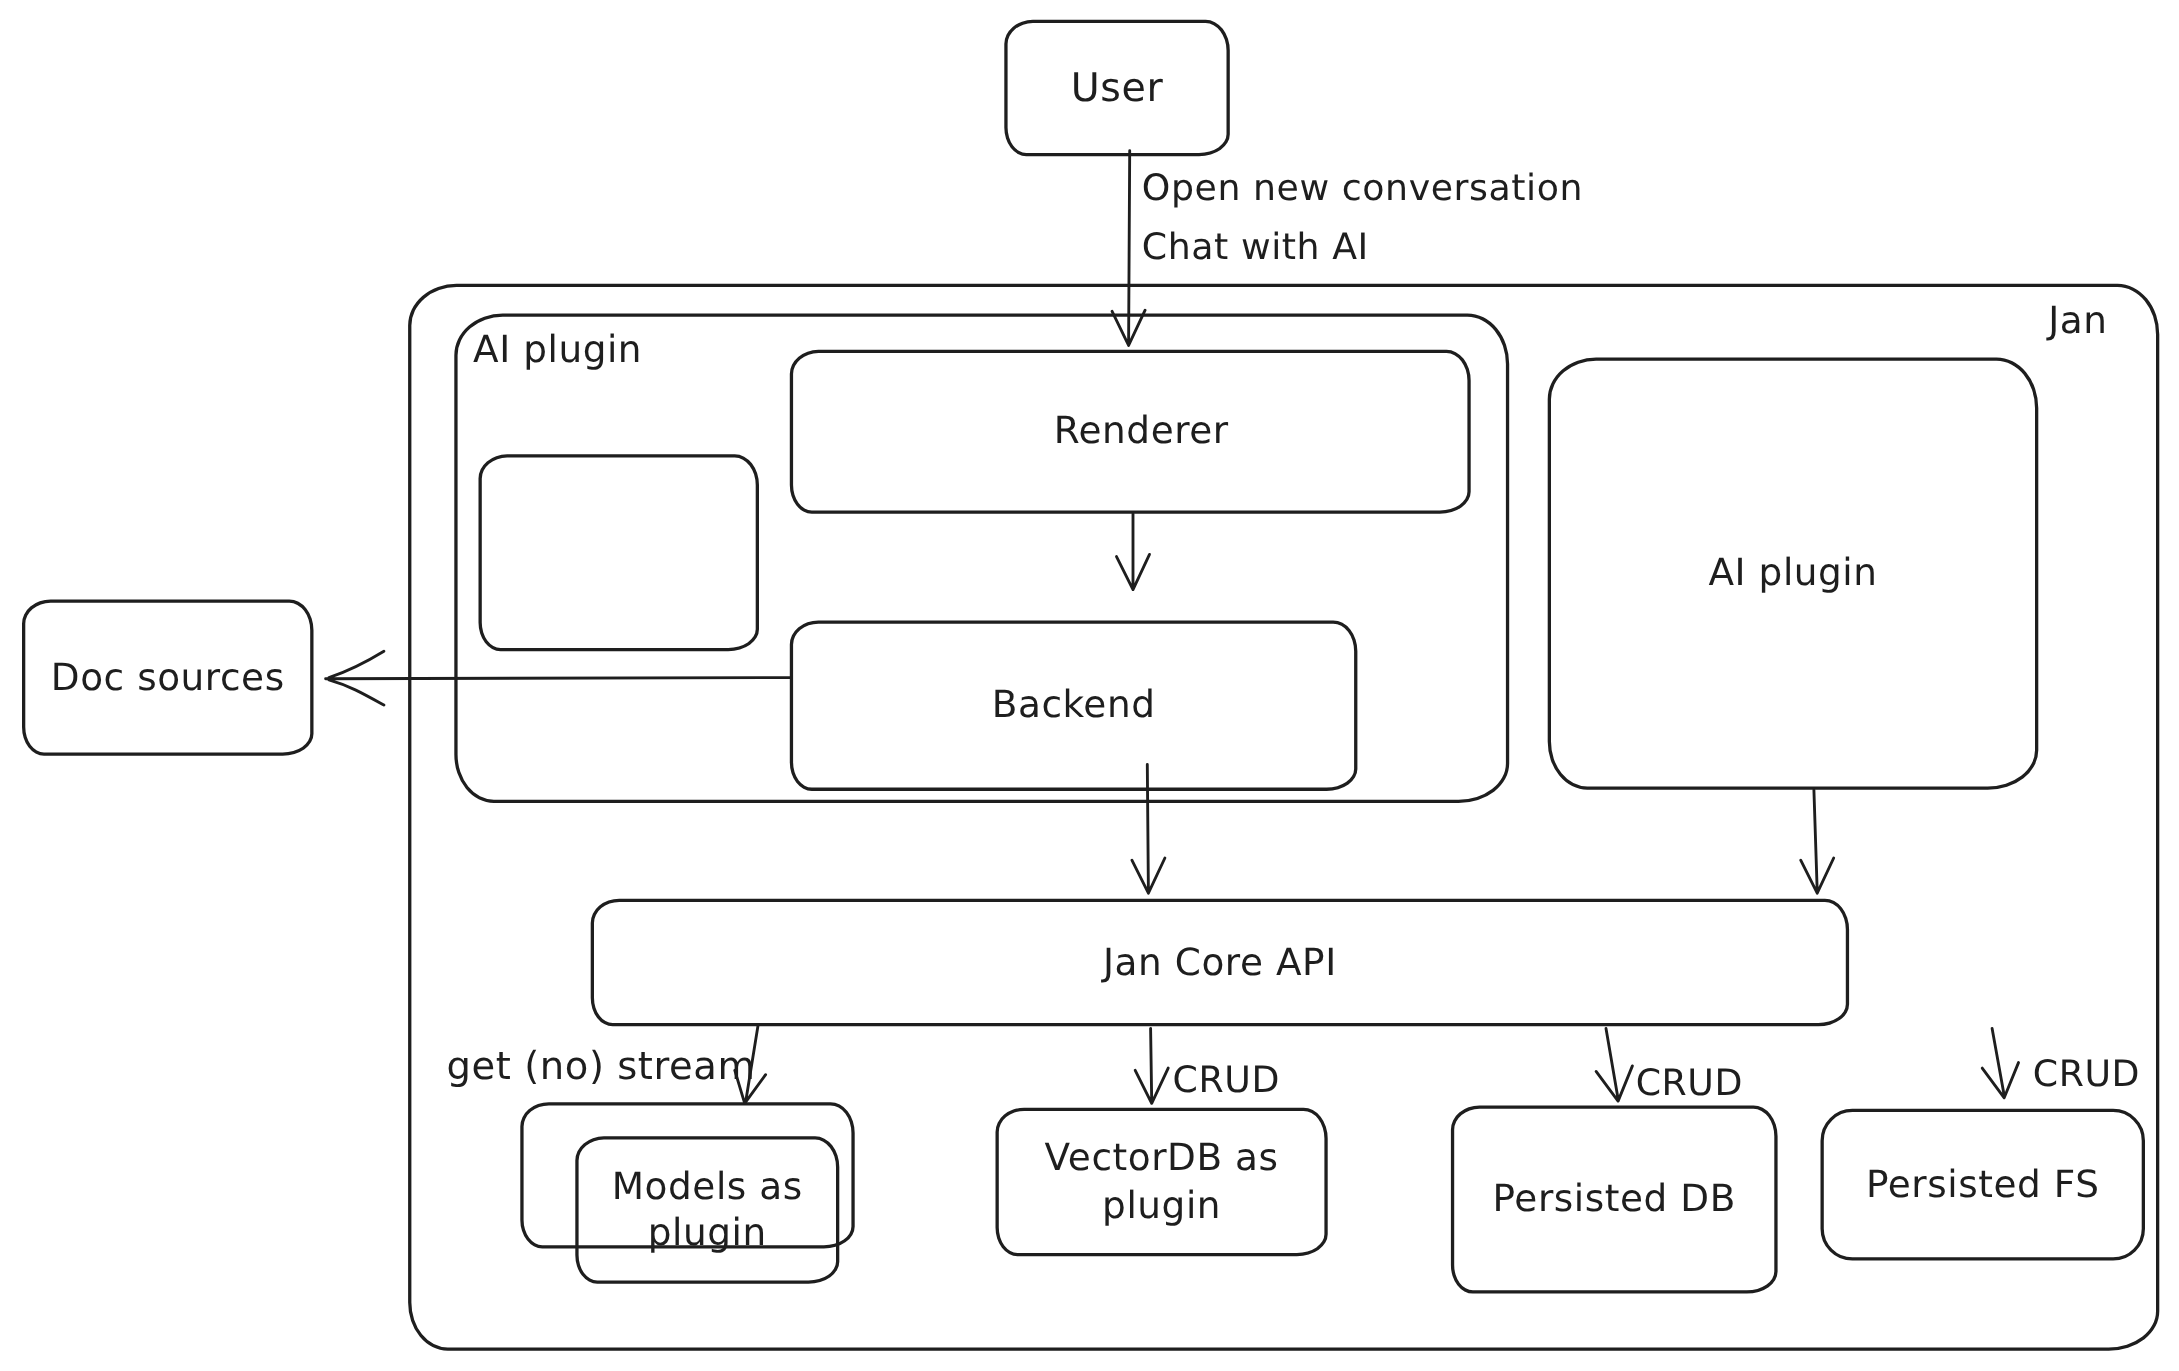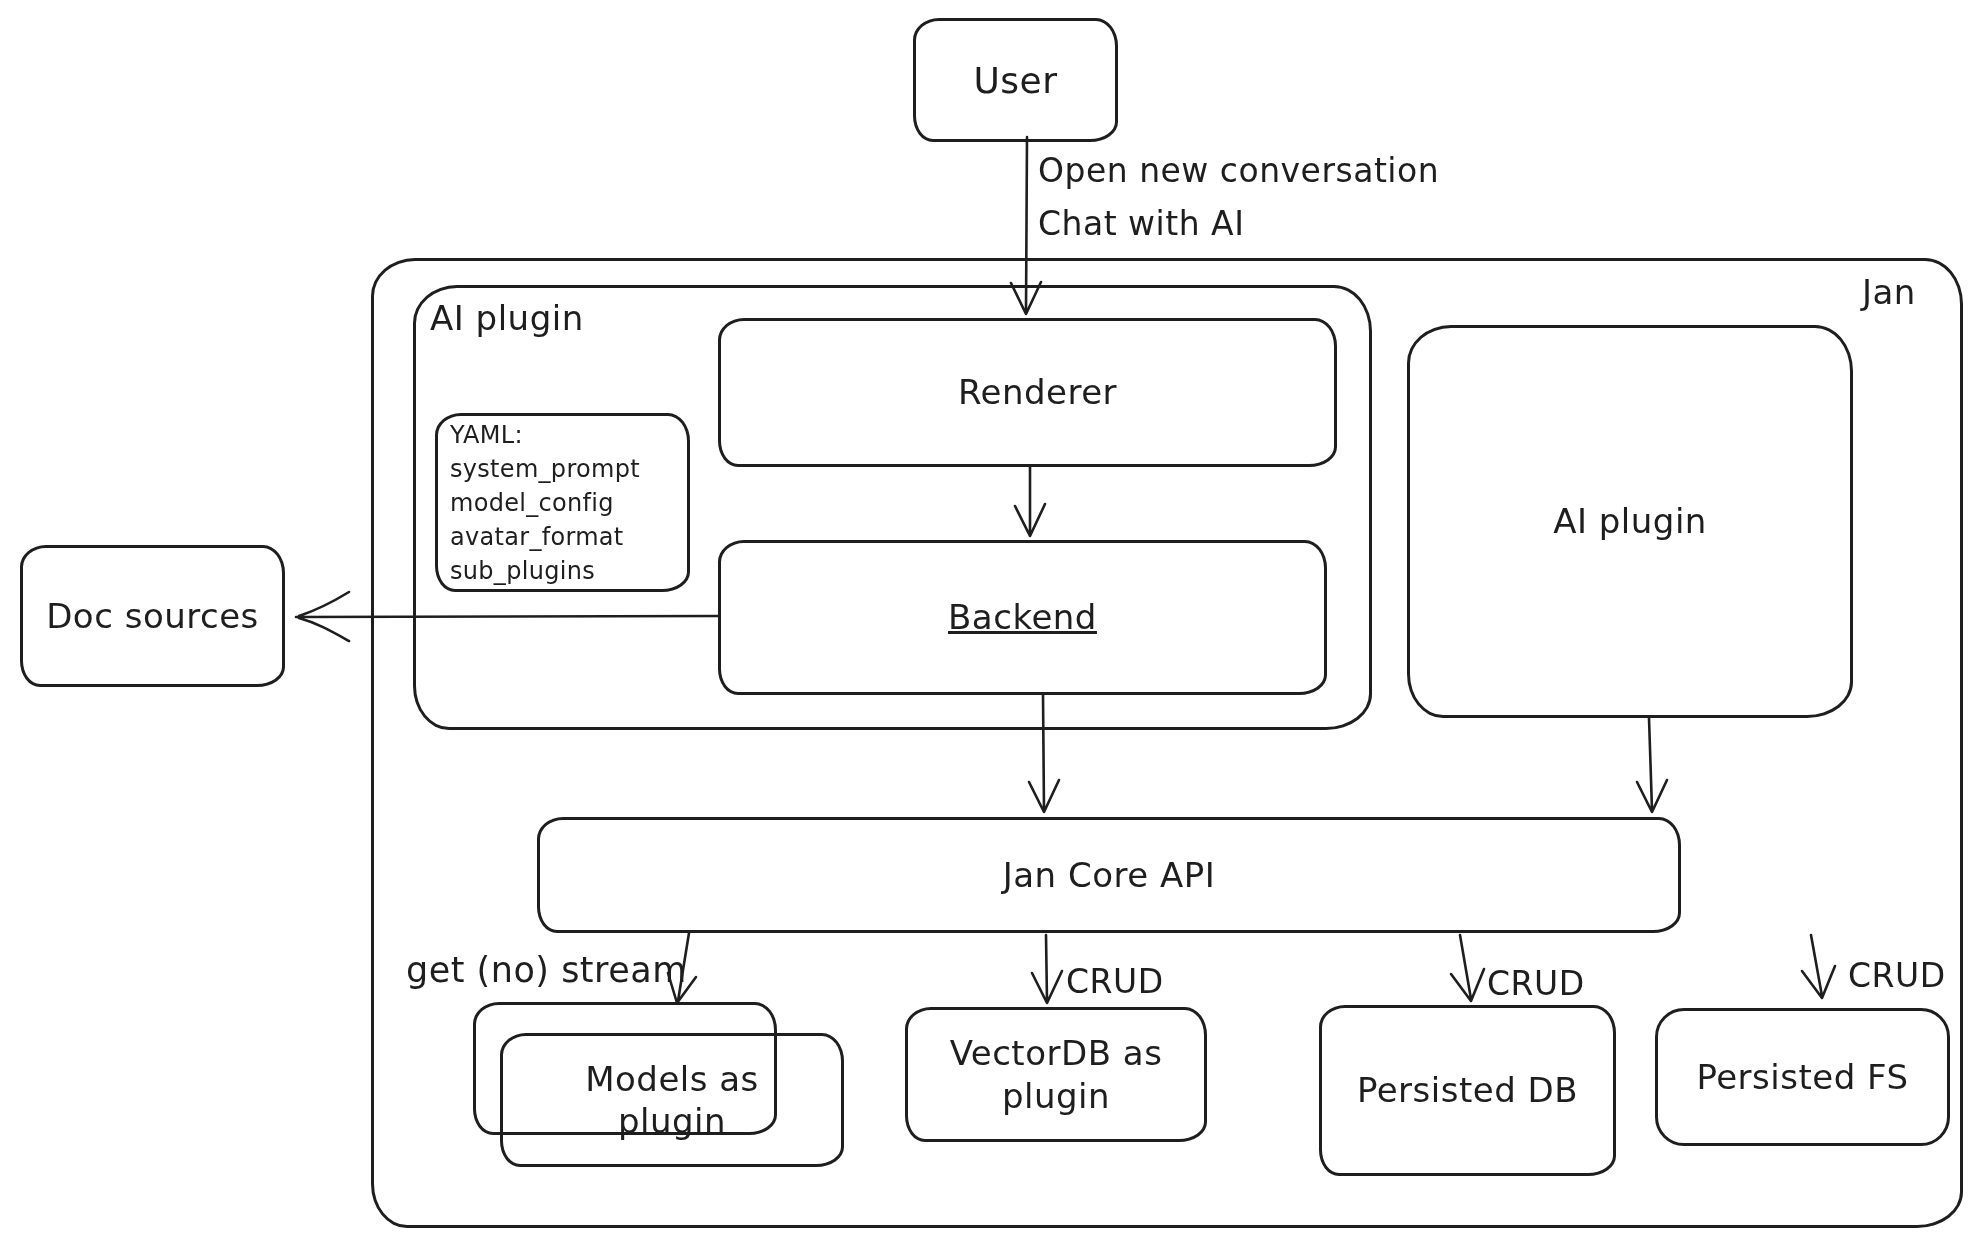--- a/index.html
+++ b/index.html
@@ -53,42 +53,35 @@
 
 <div class="canvas">
 
   <div class="sketch r-big container-box" style="left:371px;top:258px;width:1592px;height:970px;"></div>
   <div class="corner-label" style="left:1862px;top:272px;">Jan</div>
 
   <div class="sketch r-big container-box" style="left:413px;top:285px;width:959px;height:445px;"></div>
   <div class="corner-label" style="left:430px;top:298px;">AI plugin</div>
 
   <div class="sketch r-soft" style="left:435px;top:413px;width:255px;height:179px;"></div>
-  <div class="yaml-text" style="left:450px;top:418px;">
-    <div>YAML:</div>
-    <div>system_prompt</div>
-    <div>model_config</div>
-    <div>avatar_format</div>
-    <div>sub_plugins</div>
-  </div>
 
   <div class="sketch r-soft node" style="left:913px;top:18px;width:205px;height:124px;font-size:36px;">User</div>
 
   <div class="sketch r-soft node" style="left:718px;top:318px;width:619px;height:149px;padding-left:20px;">Renderer</div>
 
-  <div class="sketch r-soft node" style="left:718px;top:540px;width:609px;height:155px;text-decoration:underline;">Backend</div>
+  <div class="sketch r-soft node" style="left:718px;top:564px;width:516px;height:155px;">Backend</div>
 
   <div class="sketch r-soft node" style="left:20px;top:545px;width:265px;height:142px;">Doc sources</div>
 
   <div class="sketch r-big node" style="left:1407px;top:325px;width:446px;height:393px;">AI plugin</div>
 
   <div class="sketch r-soft node" style="left:537px;top:817px;width:1144px;height:116px;">Jan Core API</div>
 
   <div class="sketch r-soft" style="left:473px;top:1002px;width:304px;height:133px;"></div>
-  <div class="sketch r-soft node" style="left:500px;top:1033px;width:344px;height:134px;background:transparent;justify-content:center;">
+  <div class="sketch r-soft node" style="left:523px;top:1033px;width:240px;height:134px;background:transparent;justify-content:center;">
     <div>
       <div>Models as</div>
       <div>plugin</div>
     </div>
   </div>
 
   <div class="sketch r-soft node" style="left:905px;top:1007px;width:302px;height:135px;">
     <div>
       <div>VectorDB as</div>
       <div>plugin</div>

